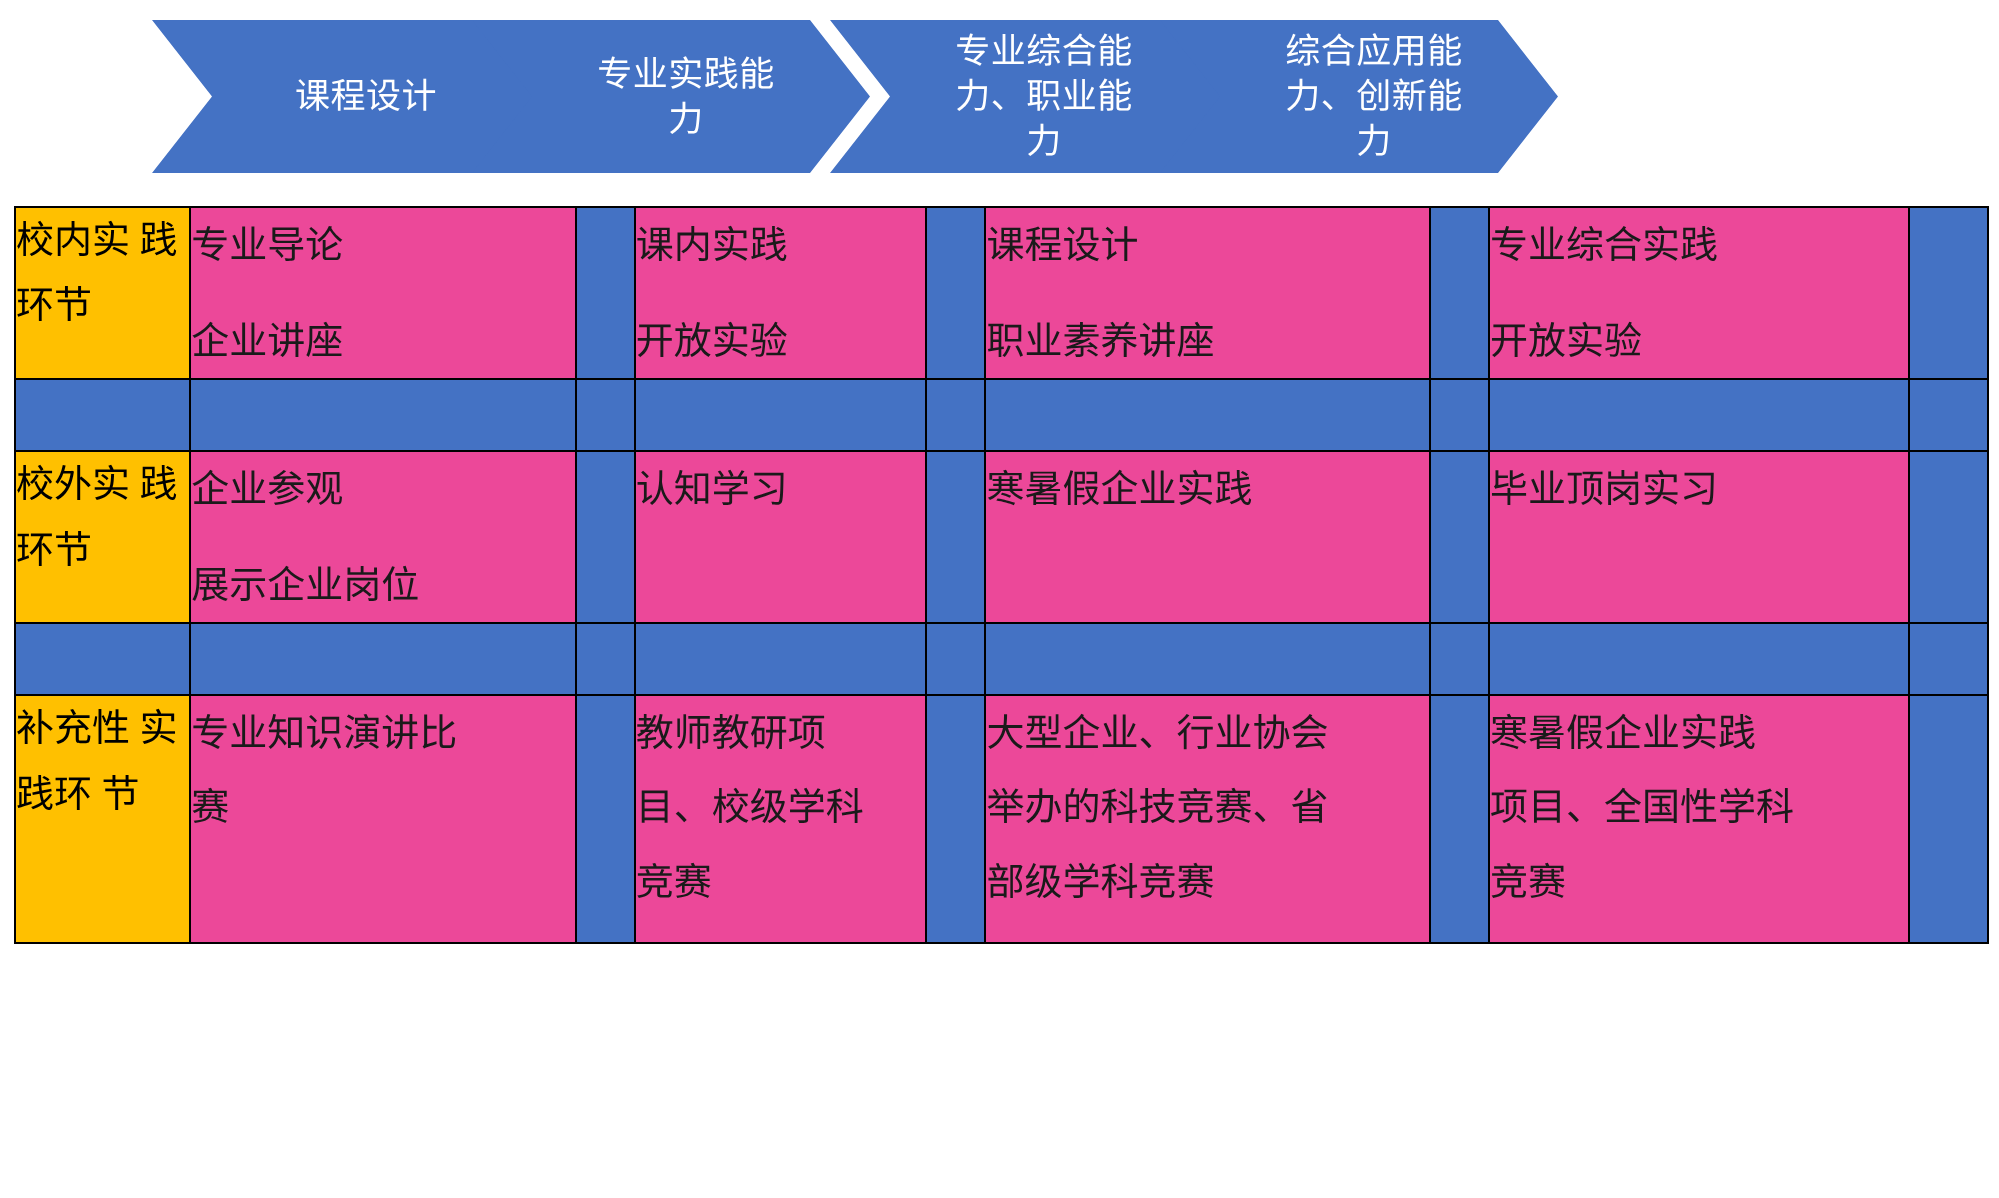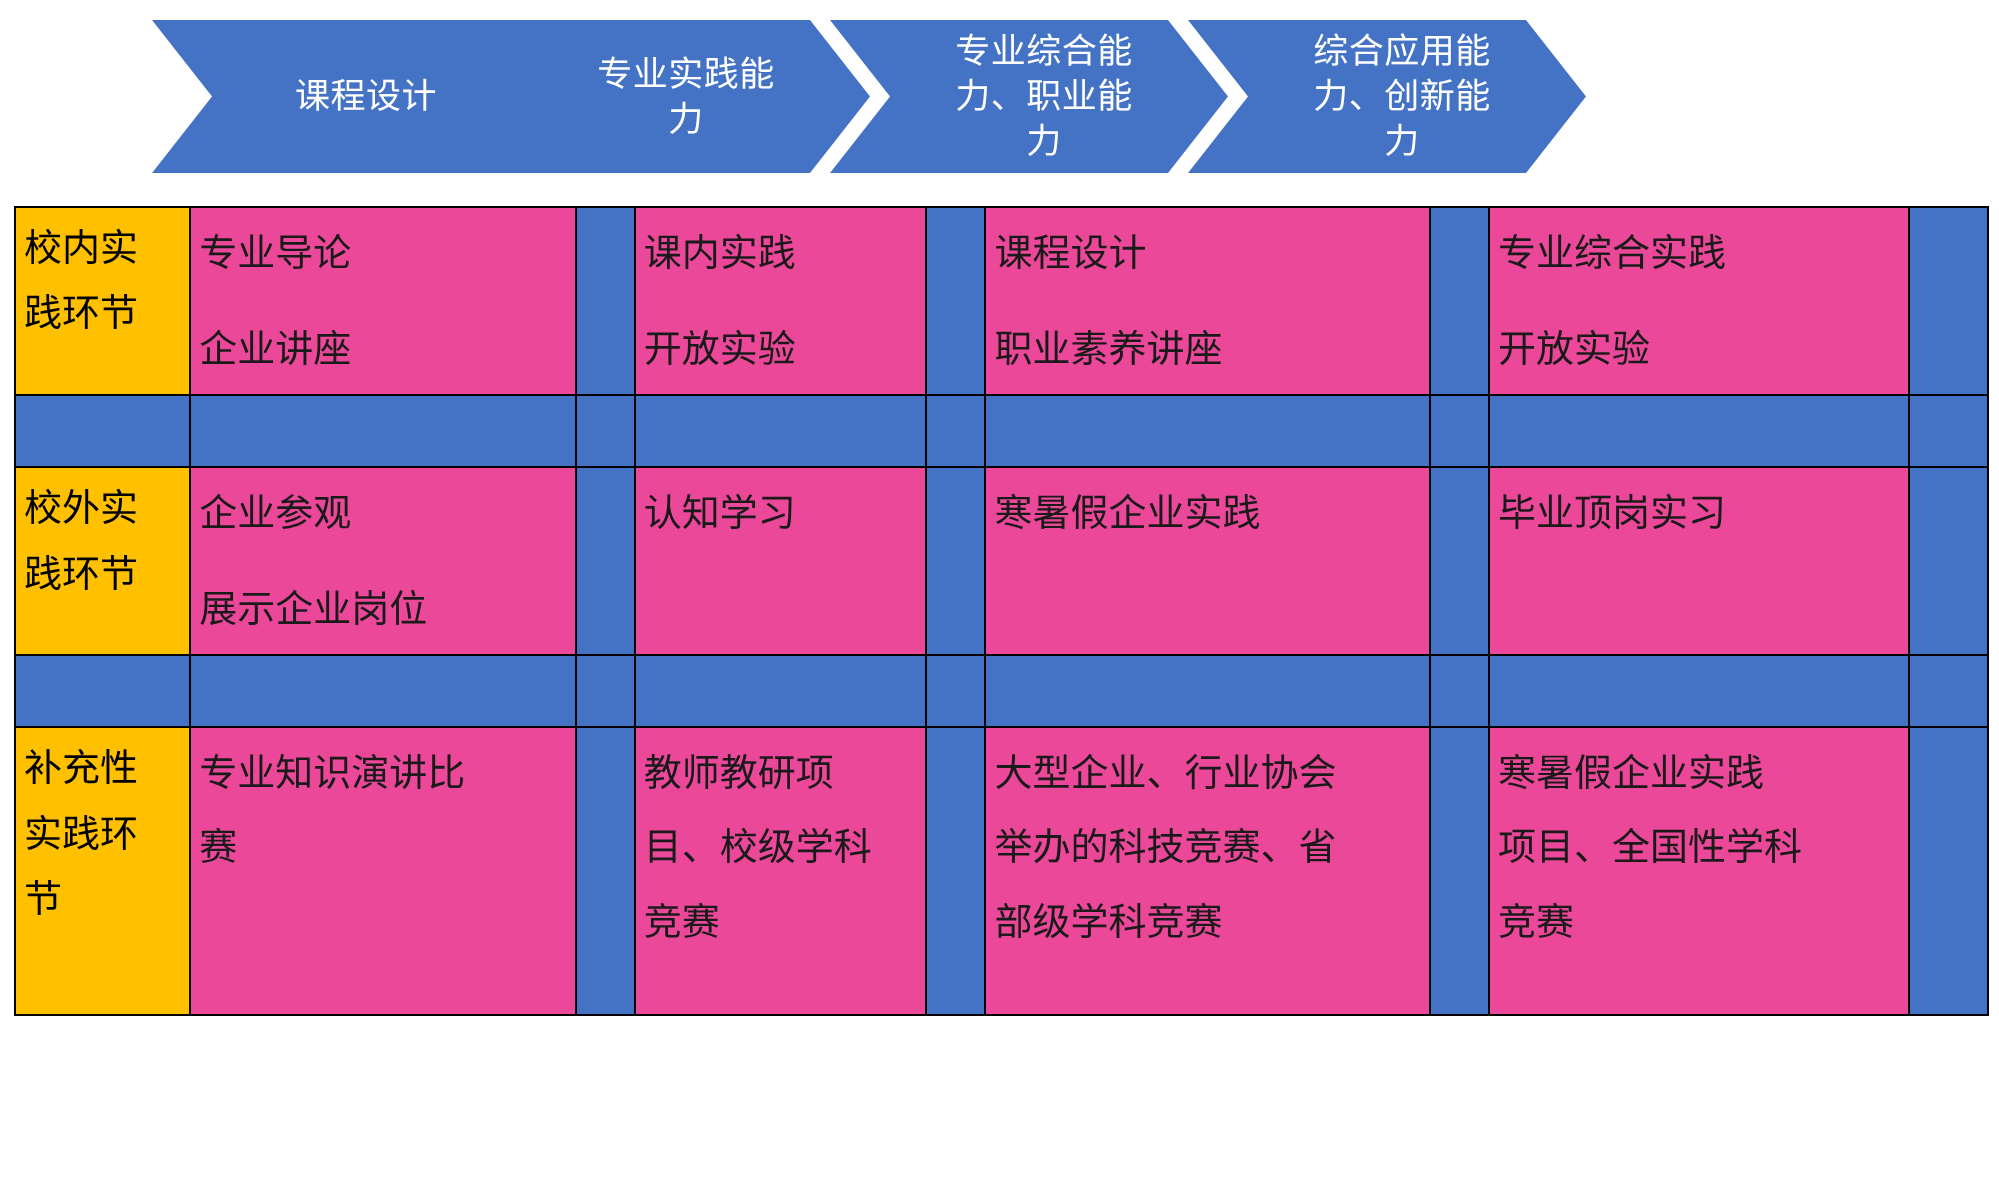--- a/index.html
+++ b/index.html
@@ -45,34 +45,34 @@
   .chevron .chev-label {
     display: block;
     padding-left: 44px;
     padding-right: 14px;
     max-width: 270px;
     white-space: pre-line;
   }
   #chevron-1 { left: 152px;  width: 398px; }
   #chevron-2 { left: 472px;  width: 398px; }
   #chevron-3 { left: 830px;  width: 398px; }
-  #chevron-4 { left: 1188px; width: 398px; justify-content: center; }
+  #chevron-4 { left: 1160px; width: 398px; justify-content: center; }
 
   
   #matrix {
     position: absolute;
     left: 14px;
     top: 206px;
     width: 1975px;
     border-collapse: collapse;
     table-layout: fixed;
   }
   #matrix td {
     border: 2px solid #000000;
-    padding: 8px;
+    padding: 0;
     vertical-align: top;
     box-sizing: border-box;
   }
 
   
   col.c-label  { width: 142px; }
   col.c-body   { width: 312px; }
   col.c-gap    { width: 48px;  }
   col.c-body2  { width: 236px; }
   col.c-body3  { width: 360px; }
@@ -102,21 +102,21 @@
     background: #4472C4;
     height: 72px;
   }
 
   .cell-line { display: block; white-space: pre-line; }
   .cell-line + .cell-line { margin-top: 22px; }
 
   
   tr.row-1 td { height: 168px; }
   tr.row-2 td { height: 168px; }
-  tr.row-3 td { height: 288px; }
+  tr.row-3 td { height: 248px; }
 </style>
 </head>
 <body>
 
 <div id="chevron-band">
   <div class="chevron" id="chevron-1">
     <span class="chev-label">课程设计</span>
   </div>
   <div class="chevron" id="chevron-2">
     <span class="chev-label">专业实践能

